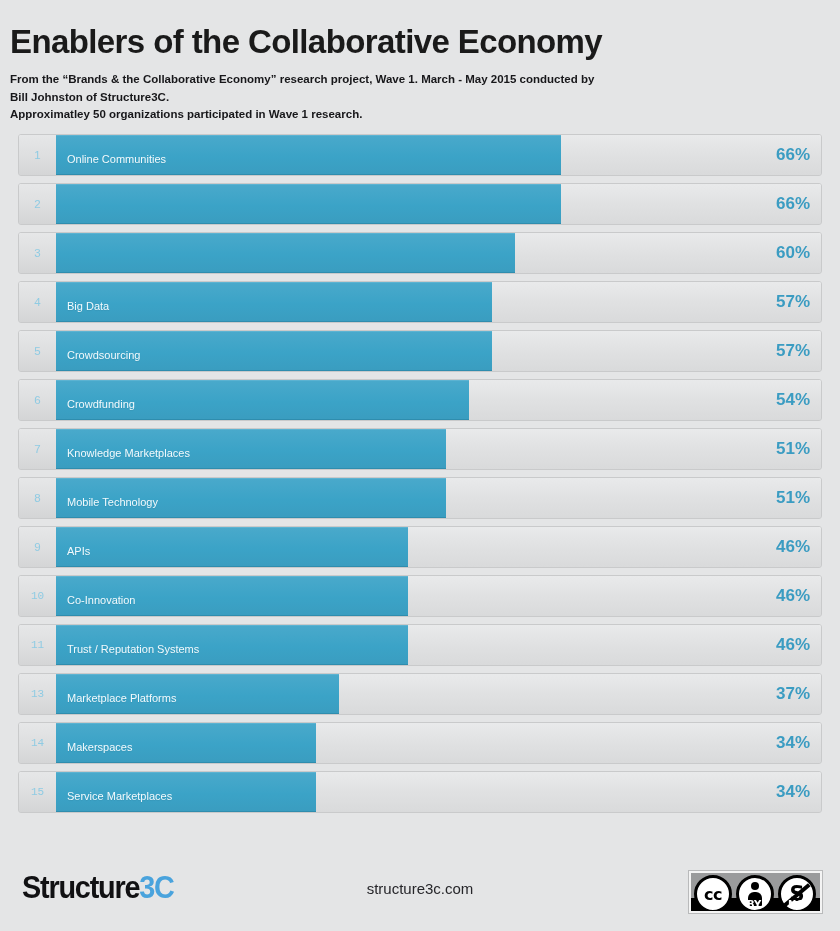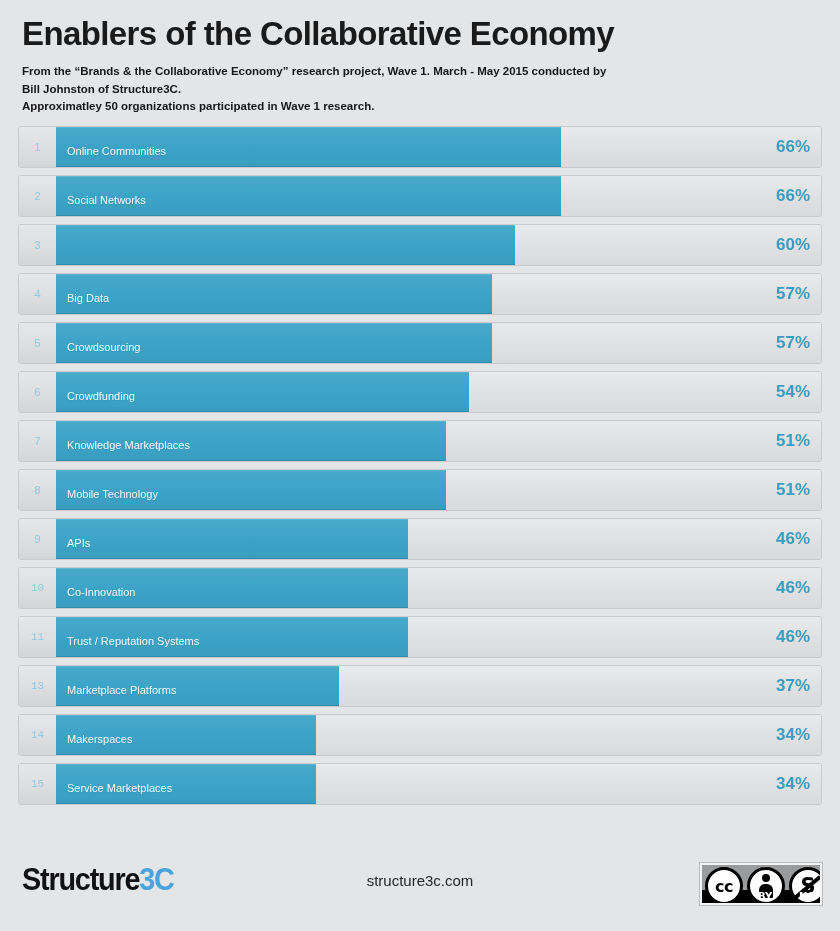--- a/index.html
+++ b/index.html
@@ -6,21 +6,21 @@
   body {
     width: 840px; height: 931px;
     background: #e4e5e6;
     font-family: "Liberation Sans", sans-serif;
     overflow: hidden;
     position: relative;
   }
   .page { width: 840px; height: 931px; position: relative; }
 
   
-  .header { padding: 16px 22px 0 22px; }
+  .header { padding: 16px 22px 0 10px; margin-top: 8px; }
   .title {
     font-size: 33px;
     font-weight: bold;
     color: #1a1a1a;
     letter-spacing: -0.6px;
     line-height: 1.1;
     white-space: nowrap;
   }
   .subtitle {
     margin-top: 11px;
@@ -126,21 +126,21 @@
     left: 0; right: 0;
     top: 20px;
     text-align: center;
     font-size: 15px;
     color: #26262a;
   }
   .cc-badge {
     position: absolute;
     right: 18px;
     top: 11px;
-    width: 122px;
+    width: 133px;
     height: 42px;
     background: #9a9b9c;
     border: 2px solid #f4f4f4;
     box-shadow: 0 0 0 1px #b9babb;
     overflow: hidden;
   }
   .cc-badge .bottombar {
     position: absolute;
     left: 0; right: 0; bottom: 0;
     height: 13px;
@@ -233,21 +233,20 @@
         <div class="track"></div>
         <div class="fill" style="width: 504.9px;"></div>
         <div class="rank">1</div>
         <div class="label">Online Communities</div>
         <div class="value">66%</div>
       </div>
       <div class="row">
         <div class="track"></div>
         <div class="fill" style="width: 504.9px;"></div>
         <div class="rank">2</div>
-        <div class="label">Social Networks</div>
         <div class="value">66%</div>
       </div>
       <div class="row">
         <div class="track"></div>
         <div class="fill" style="width: 459px;"></div>
         <div class="rank">3</div>
         <div class="value">60%</div>
       </div>
       <div class="row">
         <div class="track"></div>

